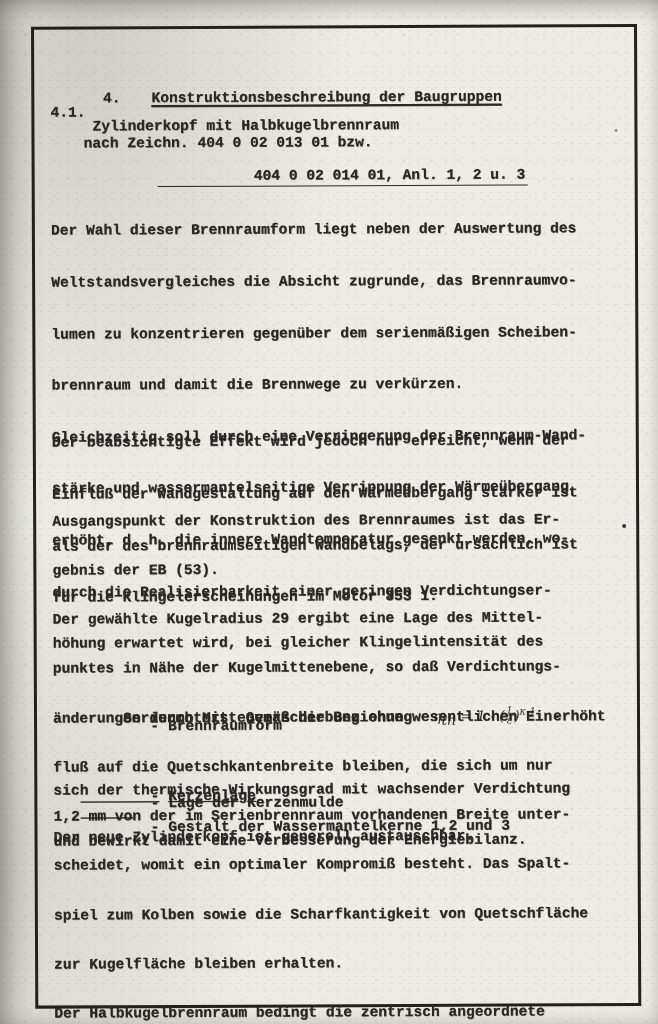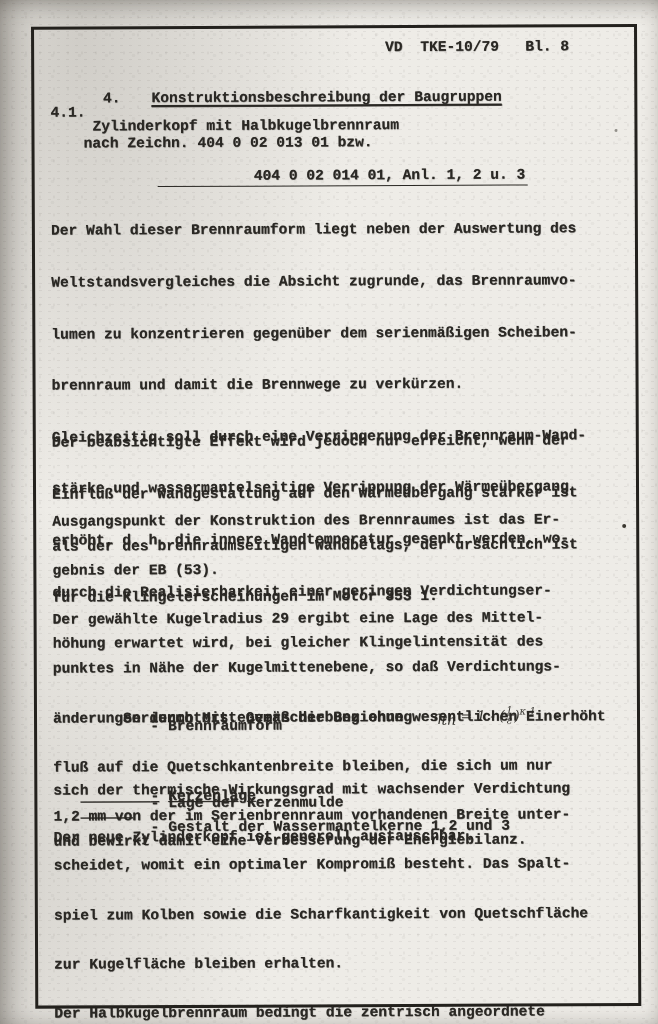--- a/index.html
+++ b/index.html
@@ -66,21 +66,20 @@
   .frac .den{display:block;}
   .fsuffix{margin-left:17px;}
   .speck{position:absolute;background:#3a372f;border-radius:50%;}
 </style>
 </head>
 <body>
 
 <div class="scan">
   <div class="page">
 
-    <div class="abs tw" style="left:351px;top:11px;">VD  TKE-10/79   Bl. 8</div>
 
     <div class="abs tw" style="left:16px;top:45px;">
       <span>4.</span><span style="display:inline-block;width:31px;"></span><span class="u">Konstruktionsbeschreibung der Baugruppen</span>
     </div>
 
     <div>
       <div class="abs tw" style="left:16px;top:75px;">4.1.</div>
       <div class="abs tw" style="left:58px;top:89px;">Zylinderkopf mit Halbkugelbrennraum</div>
       <div class="abs tw" style="left:49px;top:106px;">nach Zeichn. 404 0 02 013 01 bzw.</div>
       <div class="abs tw" style="left:53px;top:123px;">

